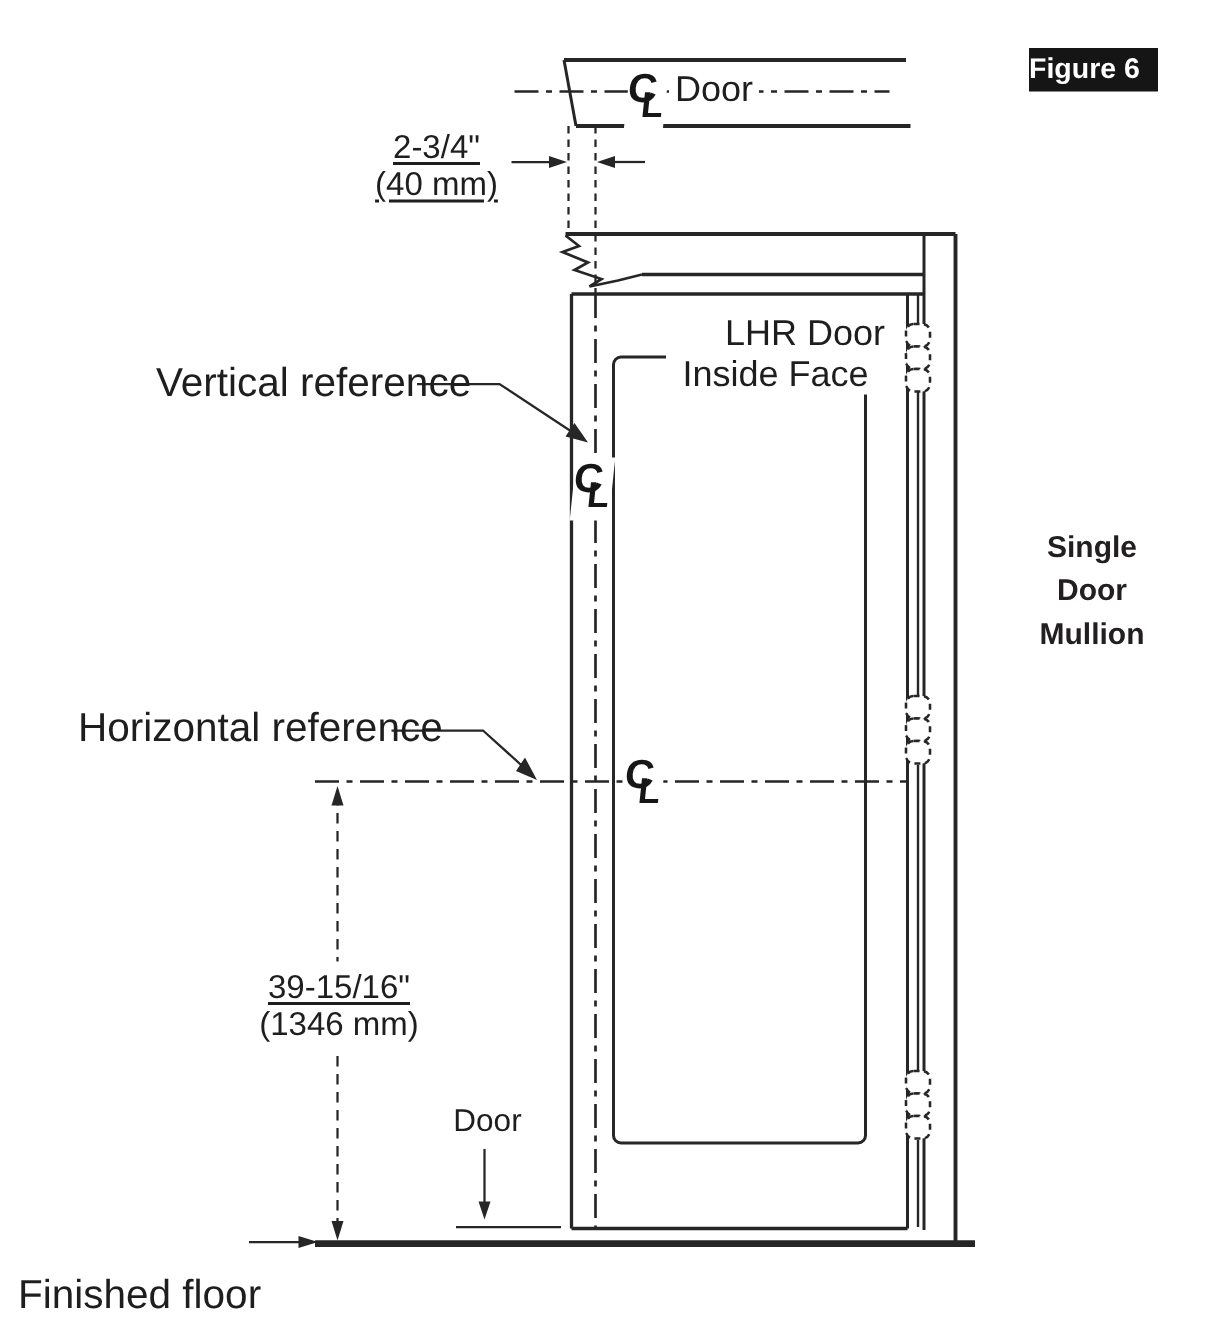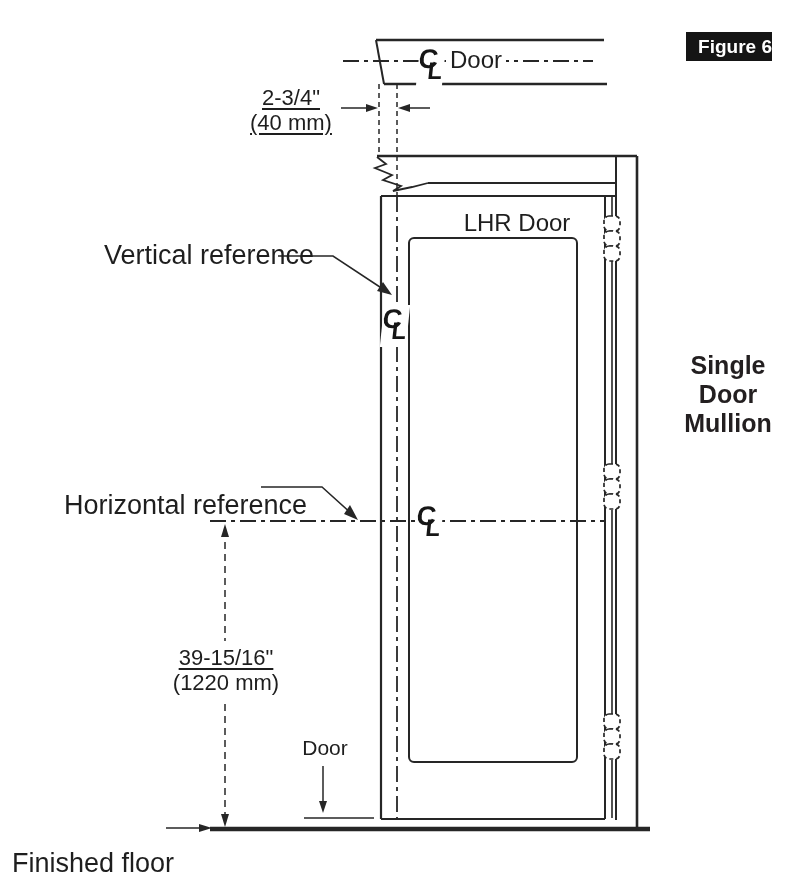--- a/index.html
+++ b/index.html
@@ -26,29 +26,29 @@
   .underlined { text-decoration:underline; text-underline-offset:3px; text-decoration-thickness:1.5px; }
 
   .lhr-block {
     position:absolute; left:444px; top:209px; width:146px;
     text-align:center; font-size:24px; line-height:27px;
     background:#ffffff;
   }
 
   .side-note {
     position:absolute; left:668px; top:351px; width:120px;
-    text-align:center; font-weight:bold; font-size:25px; line-height:29px;
+    text-align:center; font-weight:bold; font-size:20px; line-height:29px;
     color:#231f20;
   }
   .side-note span { display:block; }
 
   .figure-badge {
     position:absolute; left:686px; top:32px; width:86px; height:29px;
     background:#151515; color:#ffffff;
-    font-size:19px; font-weight:bold; line-height:29px; text-align:right;
+    font-size:19px; font-weight:bold; line-height:29px; text-align:left;
   }
 
   
   .cl {
     position:absolute; width:26px; height:42px;
     background:#ffffff; color:#161616;
     transform: skewX(-6deg);
   }
   .cl .cl-c { position:absolute; left:0; top:1px;  font-size:27px; font-weight:700; line-height:1; }
   .cl .cl-l { position:absolute; left:10px; top:14px; font-size:24px; font-weight:700; line-height:1; }
@@ -179,43 +179,44 @@
   <div class="plan-door-lbl">Door</div>
 
   <div class="dim-block" style="left:246px; top:85px; width:90px;">
     <span class="line underlined">2-3/4"</span>
     <span class="line underlined">(40 mm)</span>
   </div>
 
   <div class="lbl" style="left:104px; top:244px;">Vertical reference</div>
 
   <div class="lhr-block">
-    <span style="display:block;">LHR Door</span>
+    <span style="display:block;text-align:right;">LHR Door</span>
+    <span style="display:block;">Inside Face</span>
   </div>
 
   <div class="cl" style="left:382px; top:305px;">
     <span class="cl-c">C</span>
     <span class="cl-l">L</span>
   </div>
 
-  <div class="lbl" style="left:64px; top:474px;margin-top:20px;">Horizontal reference</div>
+  <div class="lbl" style="left:52px; top:474px;">Horizontal reference</div>
 
   <div class="cl" style="left:416px; top:502px;">
     <span class="cl-c">C</span>
     <span class="cl-l">L</span>
   </div>
 
   <div class="side-note">
     <span>Single</span>
     <span>Door</span>
     <span>Mullion</span>
   </div>
 
   <div class="dim-block" style="left:164px; top:645px; width:124px;">
     <span class="line underlined">39-15/16"</span>
-    <span class="line">(1220 mm)</span>
+    <span class="line">(1346 mm)</span>
   </div>
 
   <div class="door-bottom-lbl">Door</div>
 
   <div class="lbl" style="left:12px; top:815px;margin-top:37px;">Finished floor</div>
 
 </div>
 
 </body></html>

